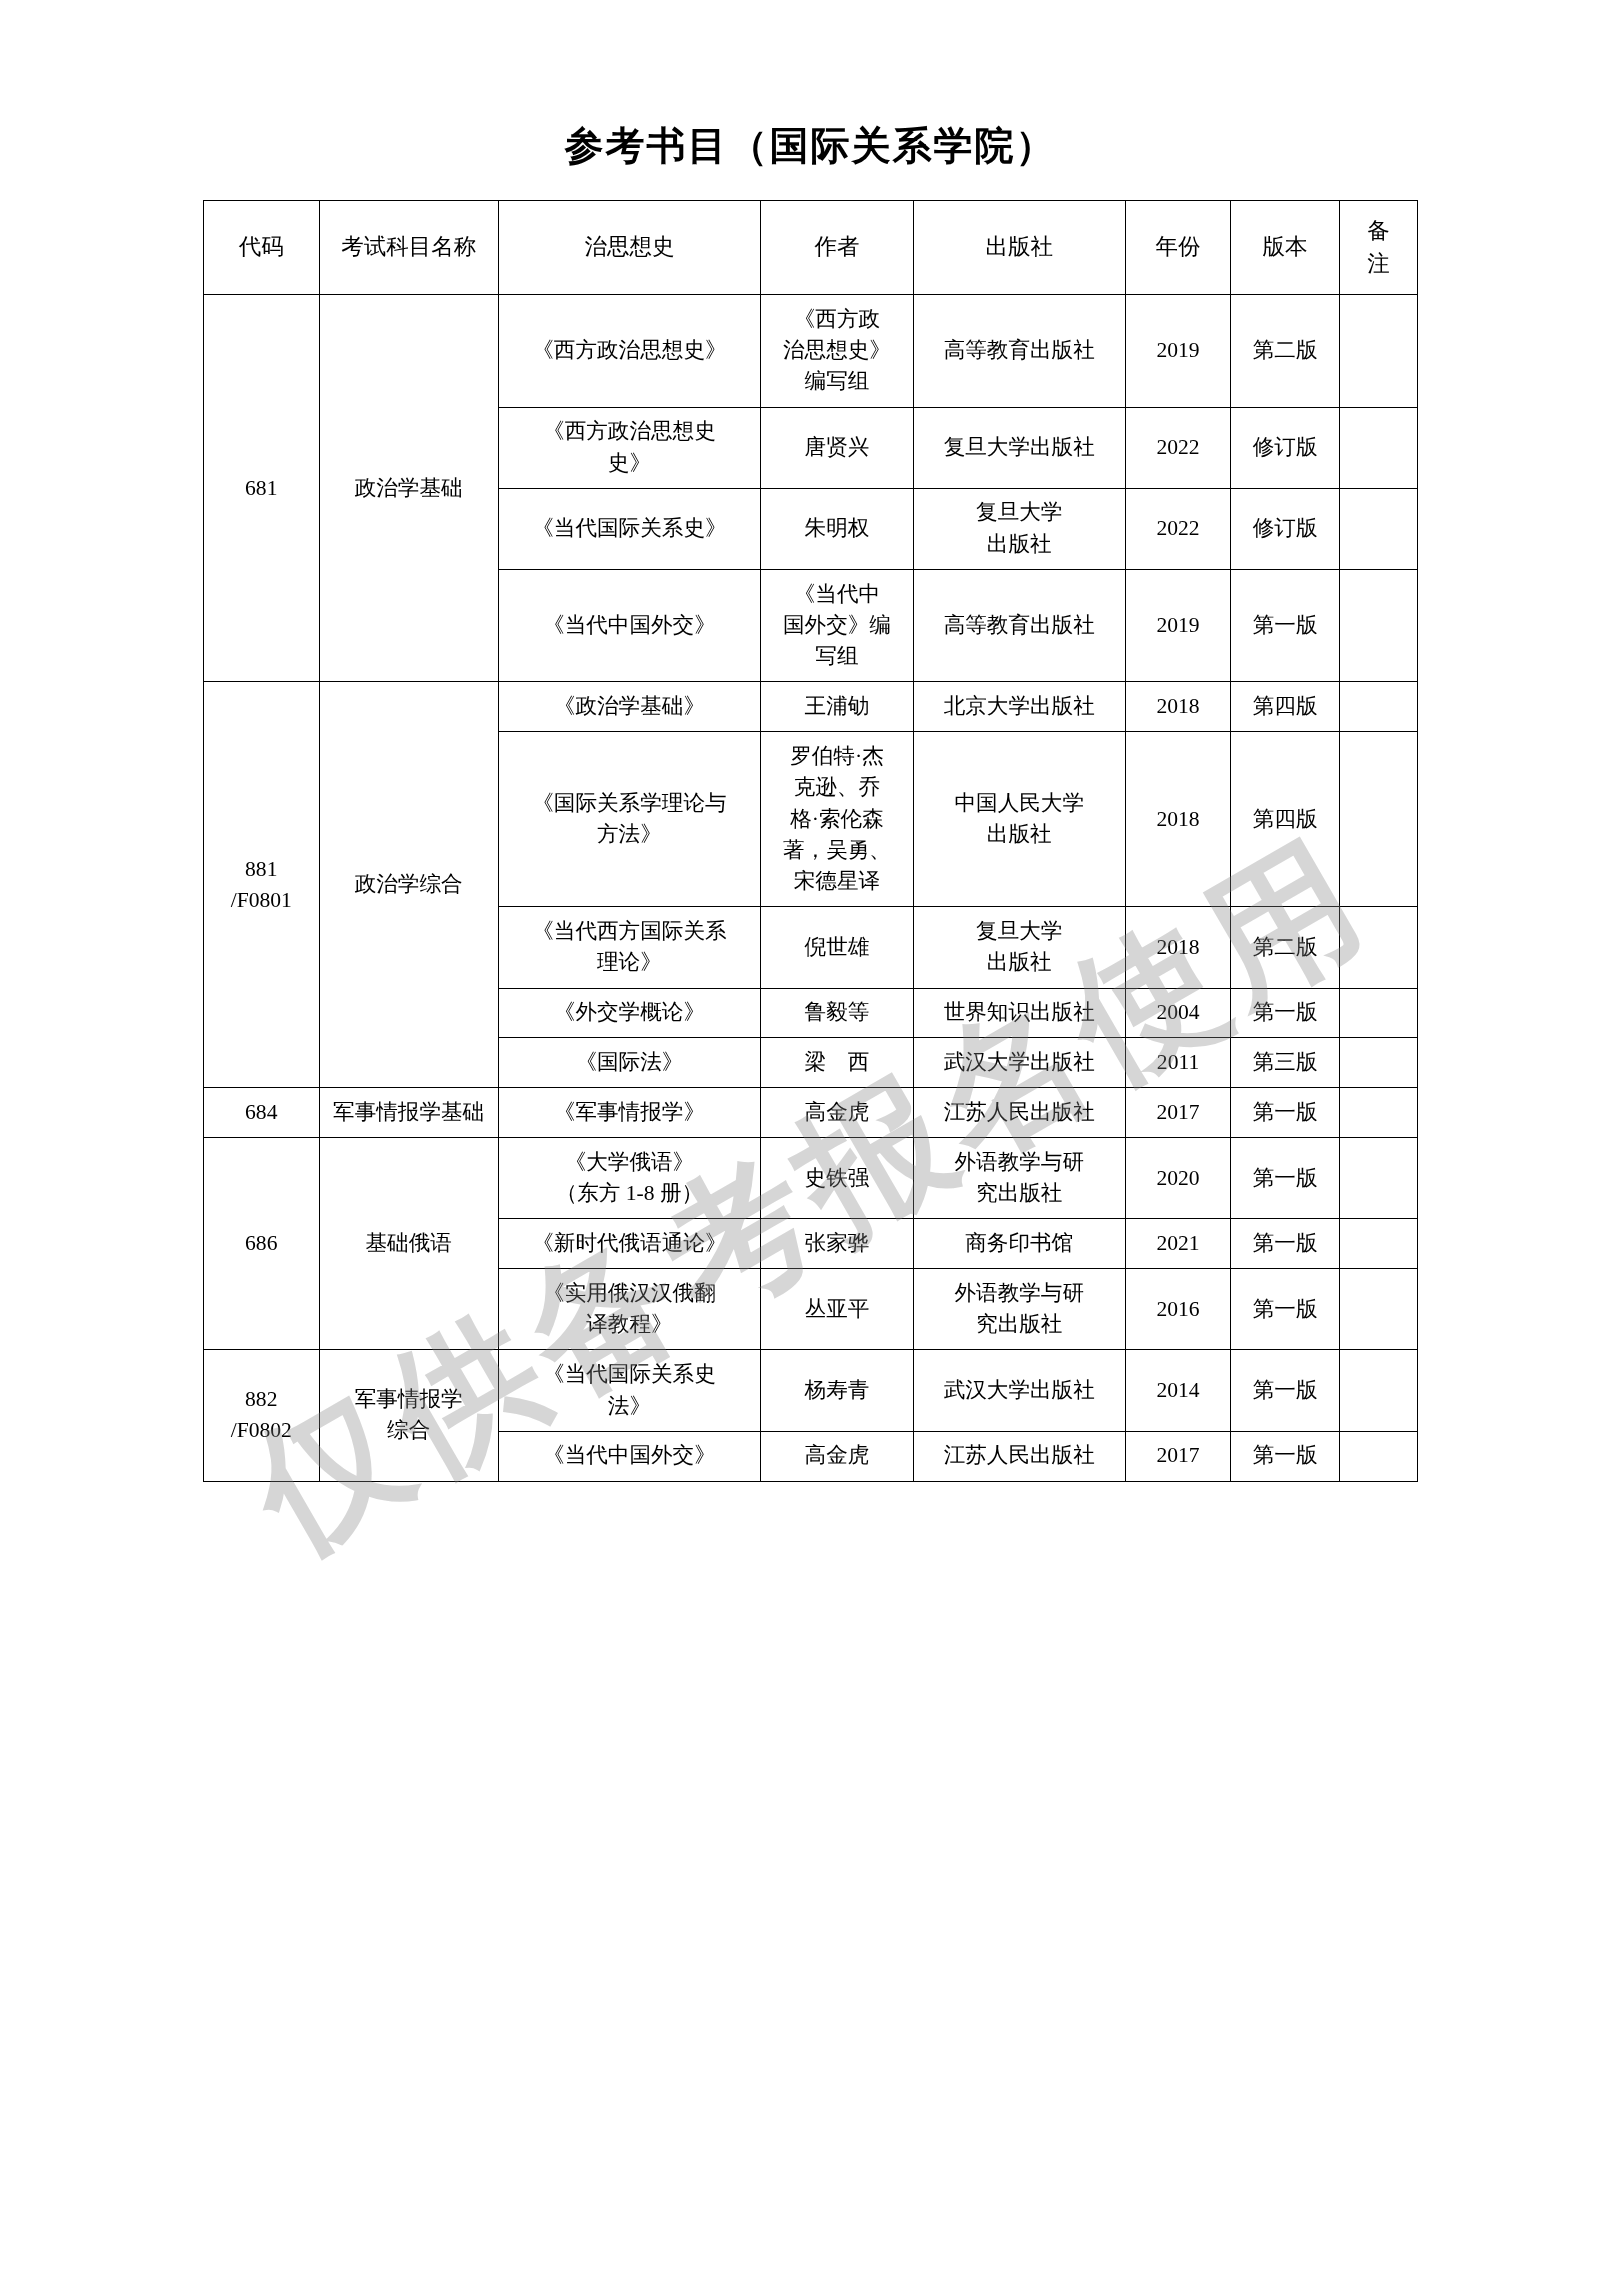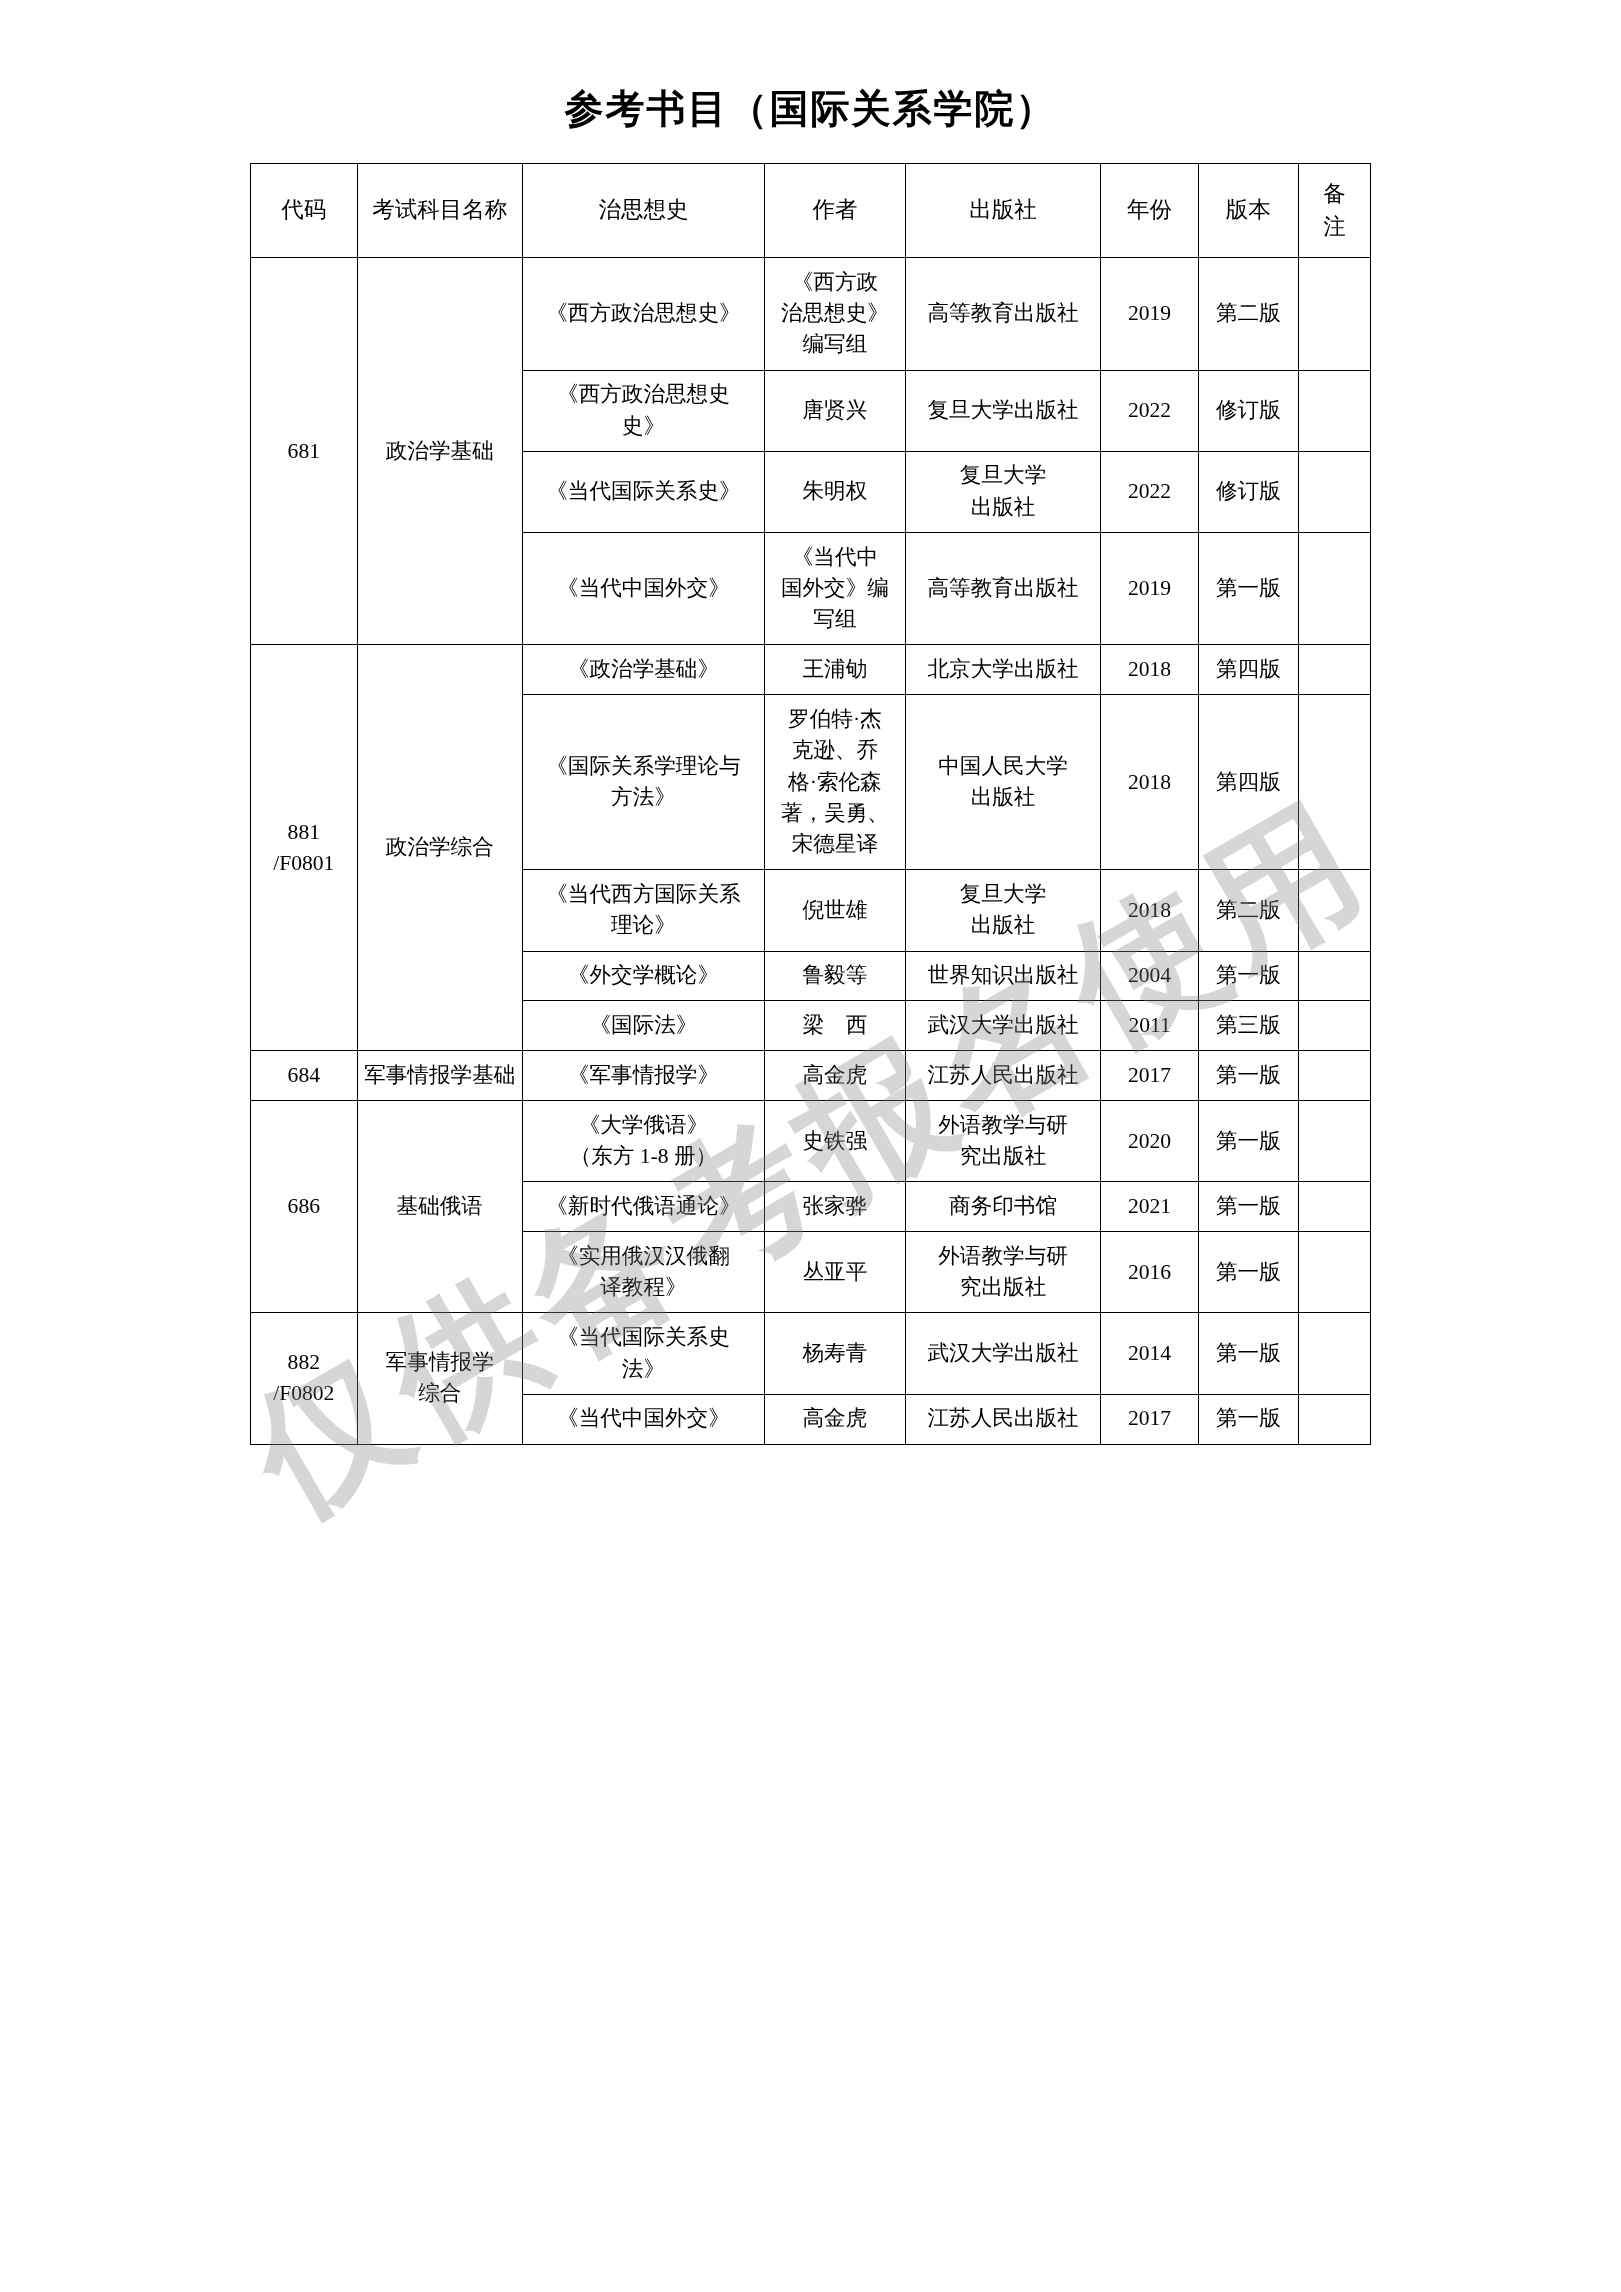--- a/index.html
+++ b/index.html
@@ -20,26 +20,26 @@
     width: 1621px;
     height: 2293px;
     box-sizing: border-box;
     padding: 0;
   }
   .doc-title {
     text-align: center;
     font-size: 39px;
     font-weight: bold;
     letter-spacing: 2px;
-    margin-top: 82px;
+    margin-top: 119px;
     margin-bottom: 27.4px;
     font-family: "Liberation Serif", "DejaVu Serif", serif;
   }
   .table-wrap {
-    width: 1121px;
+    width: 1215px;
     margin: 0 auto;
     position: relative;
     z-index: 2;
   }
   table.biblio {
     border-collapse: collapse;
     width: 100%;
     table-layout: fixed;
     background: transparent;
   }

